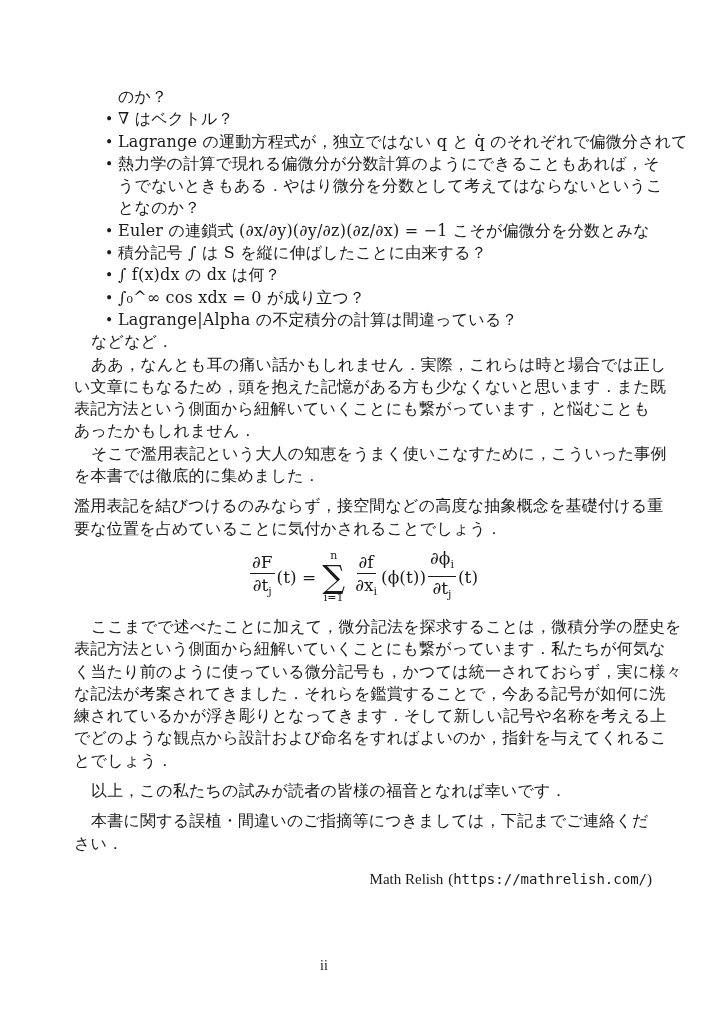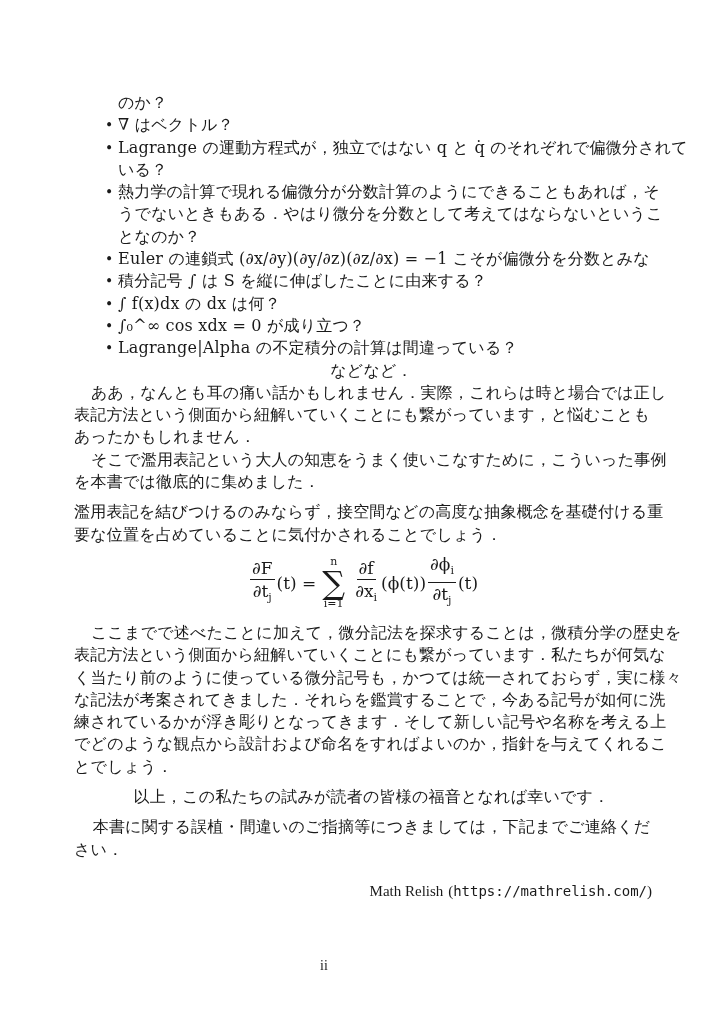--- a/index.html
+++ b/index.html
@@ -1,70 +1,70 @@
 <!DOCTYPE html>
 <html><head>
   <meta charset="utf-8">
   <style>
     html, body { margin: 0; padding: 0; background: #ffffff; }
     body { width: 722px; height: 1024px; position: relative; overflow: hidden;
            font-family: "DejaVu Serif", "Liberation Serif", serif; color: #1a1a1a; }
-    .page { position: absolute; left: 74px; top: 92px; width: 578px; }
+    .page { position: absolute; left: 74px; top: 86px; width: 578px; }
     .line { height: 22.3px; line-height: 22.3px; font-size: 16px; white-space: nowrap; }
     .jp { letter-spacing: 0.2px; }
     .bullet-list { margin: 0; padding: 0; list-style: none; }
     .bi { position: relative; padding-left: 44px; }
     .bi .dot { position: absolute; left: 31px; top: 0; font-size: 14px; }
     .cont { padding-left: 44px; }
-    .indent { padding-left: 17px; text-align: center; }
+    .indent { padding-left: 17px; }
     .gap { height: 8px; }
     .latin { font-family: "Liberation Serif", serif; font-size: 15px; }
     .equation { height: 62px; margin: 6px 0 8px 0; display: flex; justify-content: center; align-items: center;
                 font-family: "DejaVu Serif", serif; font-size: 17px; }
     .frac { display: inline-flex; flex-direction: column; align-items: center; vertical-align: middle; margin: 0 2px; }
     .frac .num { border-bottom: 1px solid #1a1a1a; padding: 0 2px 1px 2px; line-height: 20px; }
     .frac .den { padding: 1px 2px 0 2px; line-height: 20px; }
     .sum { display: inline-flex; flex-direction: column; align-items: center; margin: 0 6px; }
     .sum .sig { font-size: 32px; line-height: 30px; }
     .sum .lim { font-size: 11px; line-height: 12px; }
     sub, sup { font-size: 11px; }
-    .sig-line { text-align: right; font-size: 15px; height: 24px; line-height: 24px; margin-top: 18px; }
+    .sig-line { text-align: right; font-size: 15px; height: 24px; line-height: 24px; margin-top: 12px; }
     .mono { font-family: "DejaVu Sans Mono", "Liberation Mono", monospace; font-size: 14px; }
     .page-number { position: absolute; left: 0; width: 648px; top: 958px; text-align: center;
                    font-family: "Liberation Serif", serif; font-size: 14px; }
   </style>
 </head>
 <body>
 
 <div class="page">
 
   <div class="line jp cont">のか？</div>
 
   <div class="bullet-list">
     <div class="line bi jp"><span class="dot">•</span><span>∇ はベクトル？</span></div>
 
     <div class="line bi jp"><span class="dot">•</span><span>Lagrange の運動方程式が，独立ではない q と q̇ のそれぞれで偏微分されて</span></div>
-    <div class="line cont jp">いる？</div>
 
     <div class="line bi jp"><span class="dot">•</span><span>熱力学の計算で現れる偏微分が分数計算のようにできることもあれば，そ</span></div>
     <div class="line cont jp">うでないときもある．やはり微分を分数として考えてはならないというこ</div>
     <div class="line cont jp">となのか？</div>
 
     <div class="line bi jp"><span class="dot">•</span><span>Euler の連鎖式 (∂x/∂y)(∂y/∂z)(∂z/∂x) = −1 こそが偏微分を分数とみな</span></div>
 
     <div class="line bi jp"><span class="dot">•</span><span>積分記号 ∫ は S を縦に伸ばしたことに由来する？</span></div>
     <div class="line bi jp"><span class="dot">•</span><span>∫ f(x)dx の dx は何？</span></div>
     <div class="line bi jp"><span class="dot">•</span><span>∫₀^∞ cos xdx = 0 が成り立つ？</span></div>
     <div class="line bi jp"><span class="dot">•</span><span>Lagrange|Alpha の不定積分の計算は間違っている？</span></div>
   </div>
 
   <div class="line jp indent">などなど．</div>
 
   <div>
     <div class="line jp indent">ああ，なんとも耳の痛い話かもしれません．実際，これらは時と場合では正し</div>
+    <div class="line jp">い文章にもなるため，頭を抱えた記憶がある方も少なくないと思います．また既</div>
     <div class="line jp">表記方法という側面から紐解いていくことにも繋がっています，と悩むことも</div>
     <div class="line jp">あったかもしれません．</div>
   </div>
 
   <div>
     <div class="line jp indent">そこで濫用表記という大人の知恵をうまく使いこなすために，こういった事例</div>
     <div class="line jp">を本書では徹底的に集めました．</div>
   </div>
 
   <div class="gap"></div>

